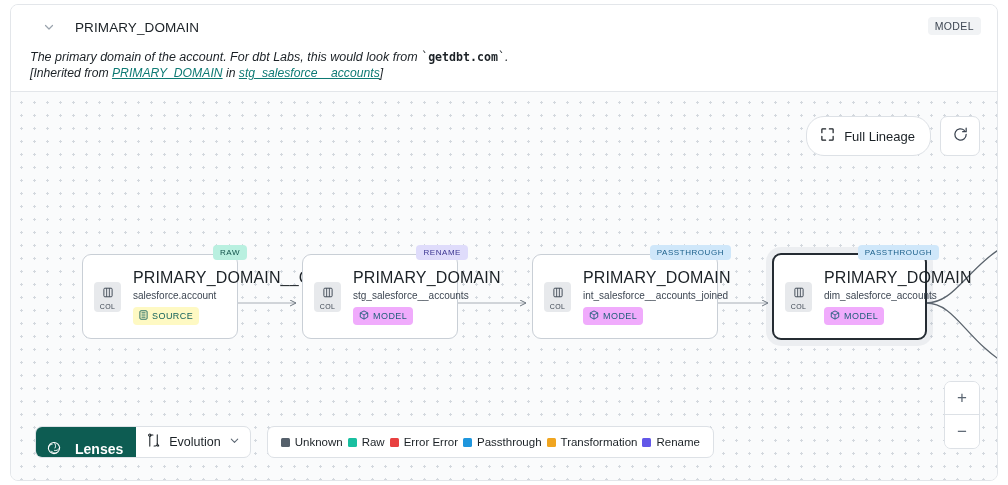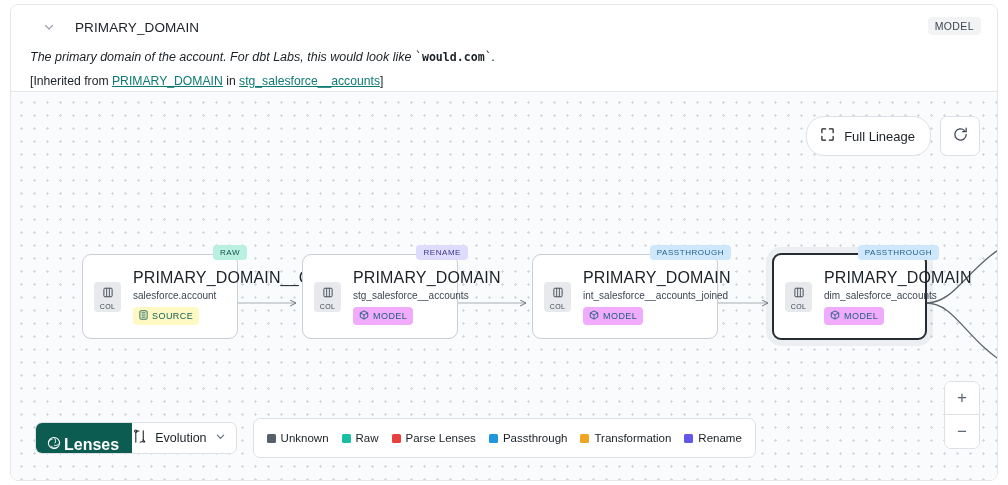--- a/index.html
+++ b/index.html
@@ -74,23 +74,23 @@
   }
   .desc code {
     font-family: "DejaVu Sans Mono", "Liberation Mono", monospace;
     font-style: normal;
     font-weight: bold;
     font-size: 11.6px;
     color: #1b2126;
   }
   .tick { font-style: normal; font-family: "DejaVu Sans Mono","Liberation Mono",monospace; font-size:11.6px;}
   .inherited {
-    margin-top: 8px;
     margin-left: 1px;
     font-size: 12.2px;
+    font-style: italic;
     color: #1b2126;
   }
   .inherited a {
     color: #0e7a74;
     text-decoration: underline;
     cursor: pointer;
   }
 
   
   .canvas {
@@ -233,41 +233,41 @@
   .seg-group {
     display: flex;
     align-items: stretch;
     border: 1px solid #dde1e6;
     border-radius: 7px;
     overflow: hidden;
     background: #ffffff;
     height: 32px;
   }
   .seg-lenses {
-    display: flex; align-items: center; gap: 3px;
+    display: flex; align-items: center; gap: 14px;
     background: #0d5c52;
     color: #ffffff;
     padding: 14px 13px 0 11px;
-    font-size: 16px;
+    font-size: 14px;
     font-weight: bold;
     cursor: pointer;
   }
   .seg-evolution {
     display: flex; align-items: center; gap: 8px;
-    padding: 0 10px 0 1px;
+    padding: 0 10px 0 11px;
     font-size: 12.5px;
     color: #1b2126;
     cursor: pointer;
   }
   .legend {
-    display: flex; align-items: center; gap: 13px;
+    display: flex; align-items: center; gap: 5px;
     border: 1px solid #dde1e6;
     border-radius: 7px;
     background: #ffffff;
-    height: 40px;
+    height: 32px;
     padding: 0 13px;
   }
   .legend-item { display: flex; align-items: center; gap: 5px; font-size: 11.5px; color: #1b2126; }
   .swatch { width: 9px; height: 9px; border-radius: 1.5px; flex: none; }
 </style>
 </head>
 <body>
 
 <div class="app">
   <div class="panel">
@@ -277,21 +277,21 @@
         <span class="chevron-btn">
           <svg width="12" height="12" viewBox="0 0 12 12" fill="none">
             <path d="M2.5 4.5L6 8L9.5 4.5" stroke="#9aa3ad" stroke-width="1.2" stroke-linecap="round" stroke-linejoin="round"></path>
           </svg>
         </span>
         <span class="col-title">PRIMARY_DOMAIN</span>
       </div>
       <span class="type-badge">MODEL</span>
 
       <div class="desc">
-        <span>The primary domain of the account. For dbt Labs, this would look like </span><span class="tick">`</span><code>would.com</code><span class="tick">`</span><span>.</span>
+        <span>The primary domain of the account. For dbt Labs, this would look from </span><span class="tick">`</span><code>getdbt.com</code><span class="tick">`</span><span>.</span>
       </div>
 
       <div class="inherited">
         <span>[Inherited from </span><a>PRIMARY_DOMAIN</a><span> in </span><a>stg_salesforce__accounts</a><span>]</span>
       </div>
     </div>
 
     <div class="canvas">
 
       <svg class="edges">
@@ -471,21 +471,21 @@
           <div class="legend-item">
             <span class="swatch" style="background:#55606b"></span>
             <span>Unknown</span>
           </div>
           <div class="legend-item">
             <span class="swatch" style="background:#19bfa0"></span>
             <span>Raw</span>
           </div>
           <div class="legend-item">
             <span class="swatch" style="background:#e84040"></span>
-            <span>Parse Lenses</span>
+            <span>Error Error</span>
           </div>
           <div class="legend-item">
             <span class="swatch" style="background:#1f96dd"></span>
             <span>Passthrough</span>
           </div>
           <div class="legend-item">
             <span class="swatch" style="background:#f0a520"></span>
             <span>Transformation</span>
           </div>
           <div class="legend-item">

